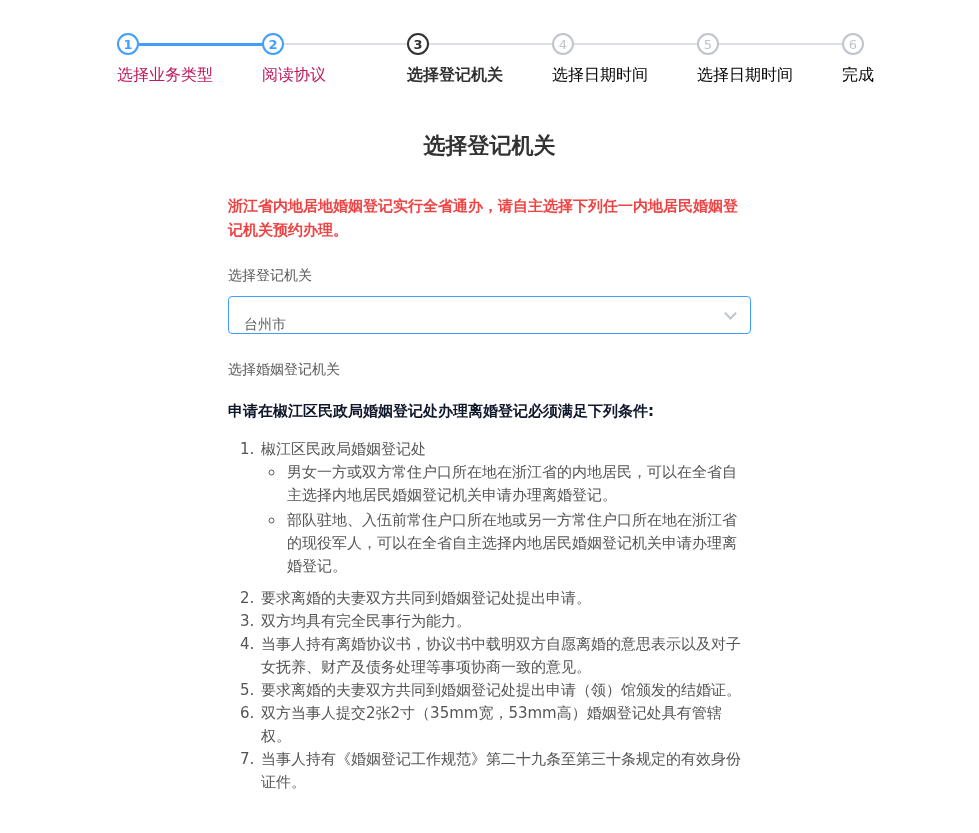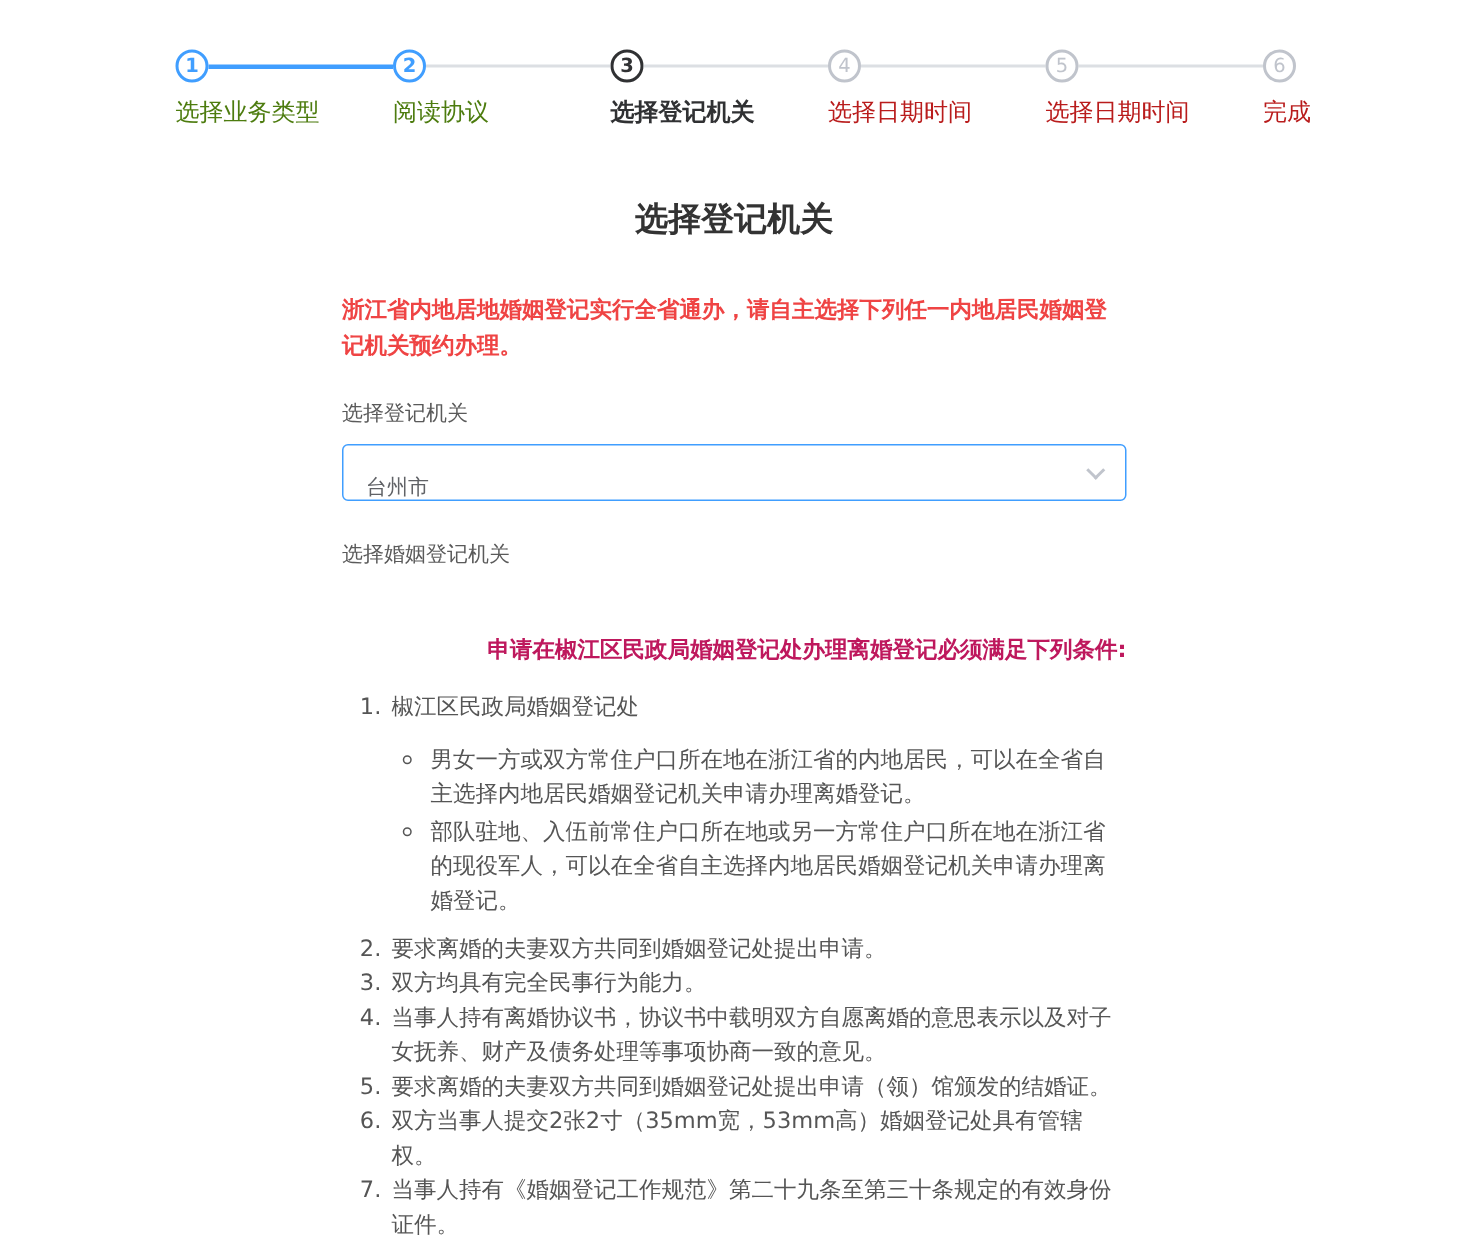--- a/index.html
+++ b/index.html
@@ -16,25 +16,25 @@
   .step:last-child { width: auto; }
   .step-head { display: flex; align-items: center; height: 24px; }
   .step-circle {
     width: 22px; height: 22px; border-radius: 50%;
     border: 2px solid #C0C4CC; background: #fff; color: #C0C4CC;
     display: flex; align-items: center; justify-content: center;
     font-size: 13px; flex: none;
   }
   .step-line { flex: 1; height: 2px; background: #C0C4CC; opacity: .55; }
   .step.done .step-circle { border-color: #409EFF; color: #409EFF; font-weight: 600; }
-  .step.done .step-label { color: #4d7c0f; }
+  .step.done .step-label { color: #be185d; }
   .step.line-blue .step-line { background: #409EFF; height: 3px; opacity: 1; }
   .step.active .step-circle { border-color: #303133; color: #303133; font-weight: 700; }
   .step.active .step-label { color: #303133; font-weight: 700; }
-  .step-label { margin-top: 9px; font-size: 16px; color: #b91c1c; white-space: nowrap; }
+  .step-label { margin-top: 9px; font-size: 16px; color: #000000; white-space: nowrap; }
 
   
   .content { width: 523px; margin: 45px auto 0 auto; }
   .page-title { font-size: 22px; font-weight: 700; color: #333; text-align: center; margin-bottom: 33px; }
   .intro { font-size: 15px; font-weight: 700; color: #ef4444; line-height: 24px; margin-bottom: 25px; }
 
   .form-label { font-size: 14px; color: #5a5a5a; margin-bottom: 11px; }
   .select {
     height: 38px; border: 1px solid #DCDFE6; border-radius: 4px;
     display: flex; align-items: center; justify-content: space-between;
@@ -42,25 +42,25 @@
   }
   .select.focused { border-color: #409EFF; }
   .select-value { font-size: 14px; color: #606266; margin-top: 20px; }
   .chevron {
     width: 9px; height: 9px; margin-top: -4px;
     border-right: 2px solid #C0C4CC; border-bottom: 2px solid #C0C4CC;
     transform: rotate(45deg); flex: none;
   }
   .gap-between-selects { height: 27px; }
 
-  .cond-heading { margin-top: 43px; font-size: 15px; font-weight: 700; color: #be185d; line-height: 22px; text-align: right; }
+  .cond-heading { margin-top: 21px; font-size: 15px; font-weight: 700; color: #0f172a; line-height: 22px; }
 
   ol.cond-list { margin-top: 16px; padding-left: 31px; font-size: 15px; color: #555555; line-height: 23px; }
   ol.cond-list > li { padding-left: 2px; }
-  ul.sub-list { list-style-type: circle; padding-left: 24px; margin-top: 12px; margin-bottom: 9px; }
+  ul.sub-list { list-style-type: circle; padding-left: 24px; margin-bottom: 9px; }
   ul.sub-list > li { padding-left: 2px; margin-bottom: 2px; }
 </style>
 </head>
 <body>
 
 <div class="stepper">
   <div class="step done line-blue">
     <div class="step-head">
       <div class="step-circle">1</div>
       <div class="step-line"></div>

